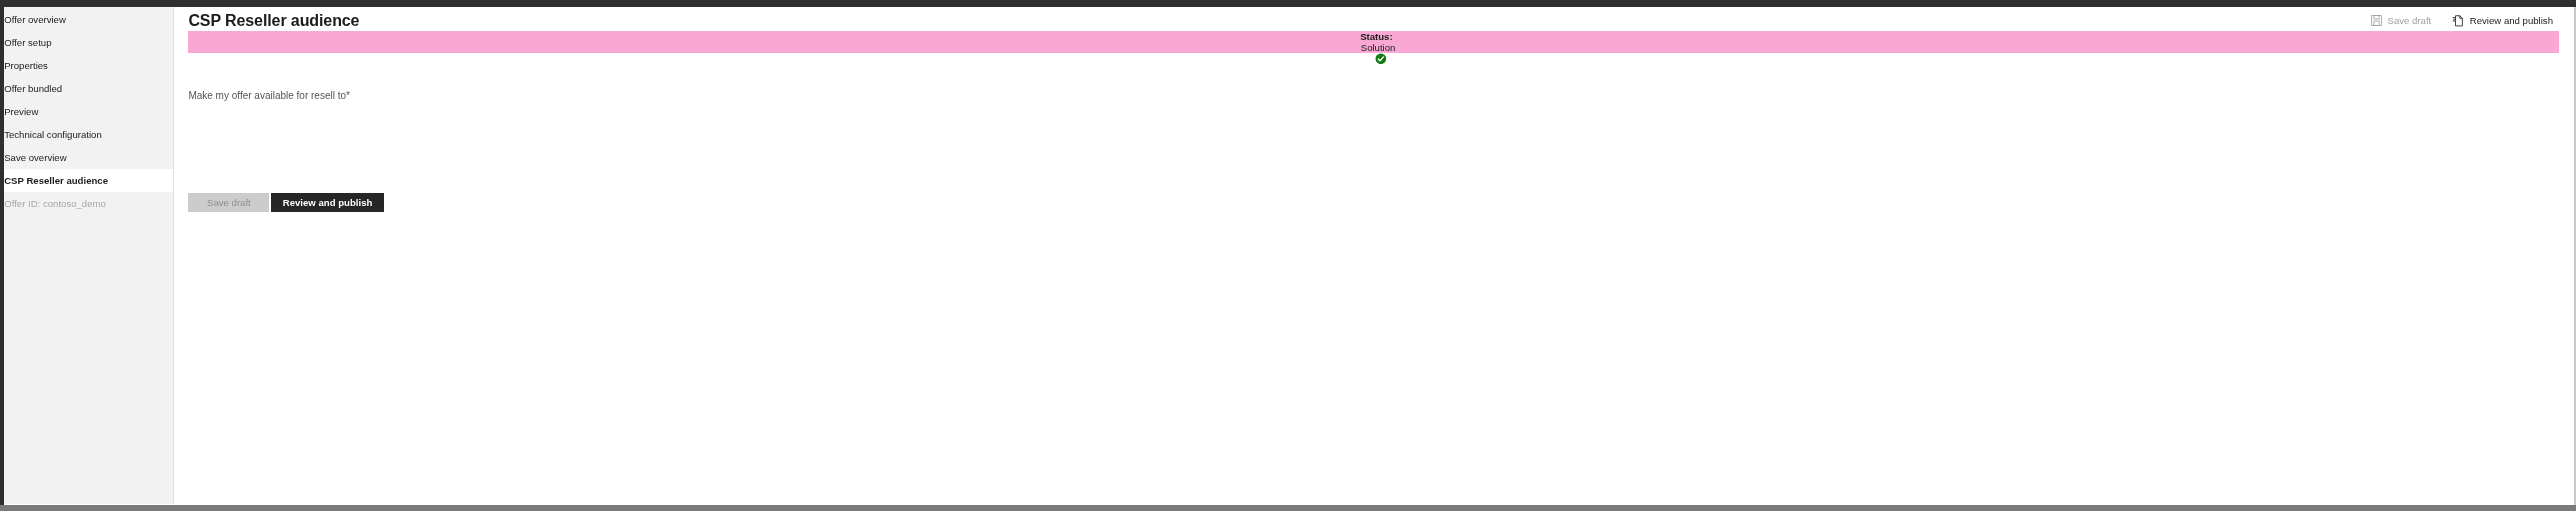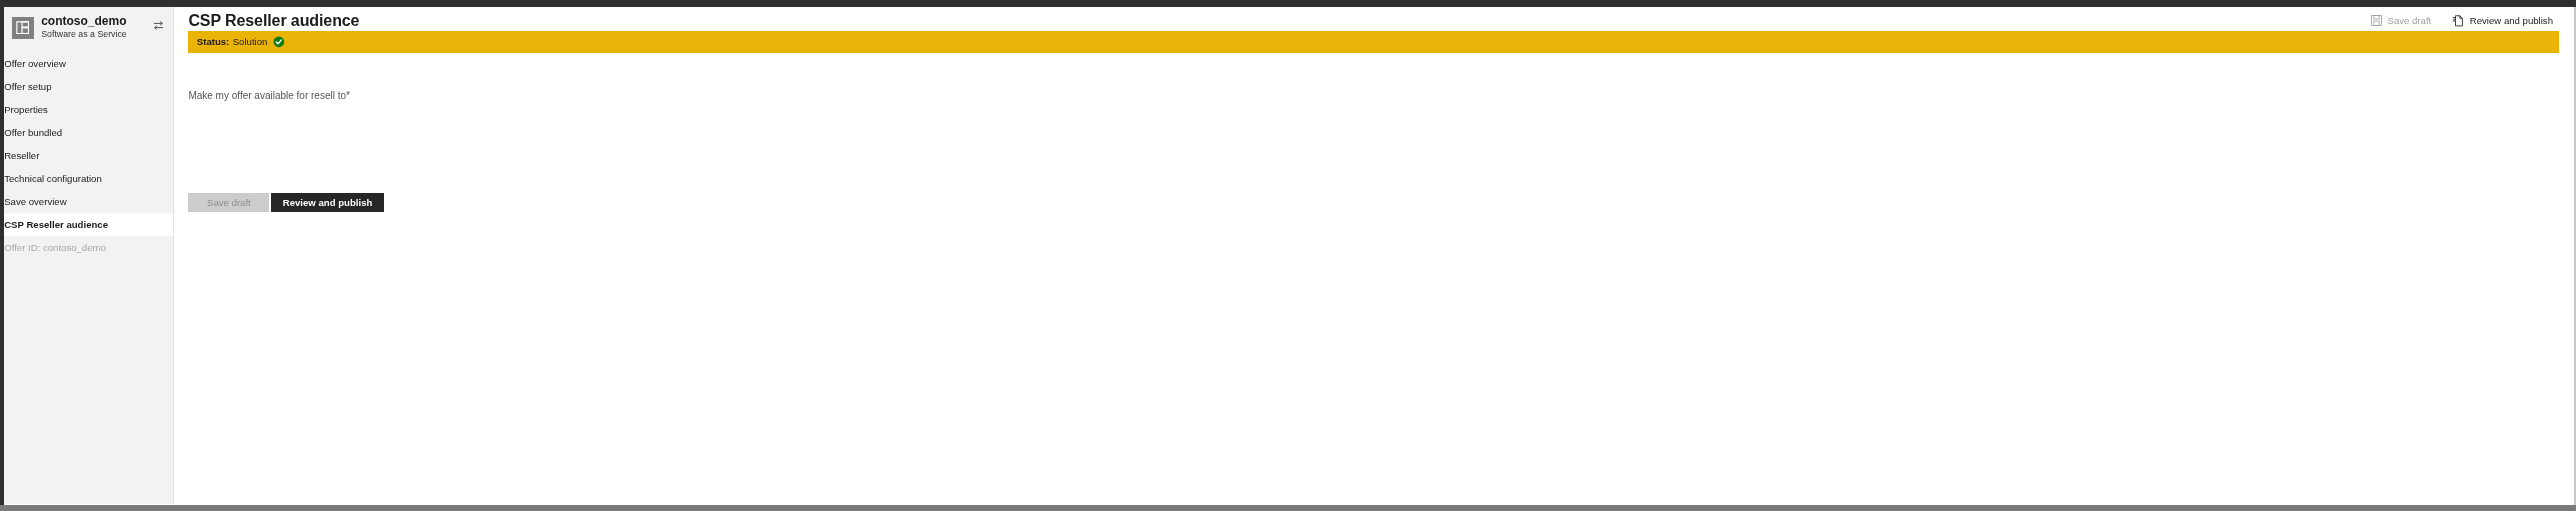--- a/index.html
+++ b/index.html
@@ -150,26 +150,27 @@
   }
   .hdr-action.disabled { color: #a0a0a0; cursor: default; }
   .hdr-action.enabled  { color: #1b1b1b; }
   .hdr-action svg { display: block; flex: 0 0 auto; }
 
   .status-bar {
     position: absolute;
     left: 13.4px; top: 24px;
     width: 2371px;
     height: 22.6px;
-    background: #eab308;
+    background: #f9a8d4;
     display: flex;
     align-items: center;
     padding-left: 8.4px;
     font-size: 9.6px;
     color: #1b1b1b;
+    flex-direction: column;
   }
   .status-bar b { font-weight: 700; margin-right: 3.4px; }
   .status-check {
     display: inline-flex;
     margin-left: 5.9px;
   }
   .status-check svg { display: block; }
 
   .desc {
     position: absolute;
@@ -263,55 +264,36 @@
 <body>
 
 <div class="app">
 
   <div class="top-bar"></div>
   <div class="left-edge"></div>
   <div class="right-edge"></div>
 
   <div class="sidebar">
 
-    <div class="offer-head">
-      <div class="offer-icon">
-        <svg width="13.4" height="13.4" viewBox="0 0 16 16">
-          <rect x="1" y="1" width="14" height="14" fill="none" stroke="#ffffff" stroke-width="1.4"></rect>
-          <rect x="7.2" y="1" width="7.8" height="6.2" fill="none" stroke="#ffffff" stroke-width="1.4"></rect>
-          <rect x="7.2" y="8.2" width="7.8" height="6.8" fill="none" stroke="#ffffff" stroke-width="1.4"></rect>
-        </svg>
-      </div>
-      <div class="offer-meta">
-        <div class="offer-title">contoso_demo</div>
-        <div class="offer-sub">Software as a Service</div>
-      </div>
-      <div class="swap-icon">
-        <svg width="11" height="11" viewBox="0 0 13 13">
-          <path d="M1 4 H11 M8.5 1.8 L11 4 L8.5 6.2" fill="none" stroke="#444" stroke-width="1.1"></path>
-          <path d="M12 9 H2 M4.5 6.8 L2 9 L4.5 11.2" fill="none" stroke="#444" stroke-width="1.1"></path>
-        </svg>
-      </div>
-    </div>
 
     <div class="nav">
       <div class="nav-item">
         <span>Offer overview</span>
       </div>
       <div class="nav-item">
         <span>Offer setup</span>
       </div>
       <div class="nav-item">
         <span>Properties</span>
       </div>
       <div class="nav-item">
         <span>Offer bundled</span>
       </div>
       <div class="nav-item">
-        <span>Reseller</span>
+        <span>Preview</span>
       </div>
       <div class="nav-item">
         <span>Technical configuration</span>
       </div>
       <div class="nav-item">
         <span>Save overview</span>
       </div>
       <div class="nav-item selected">
         <span>CSP Reseller audience</span>
       </div>

